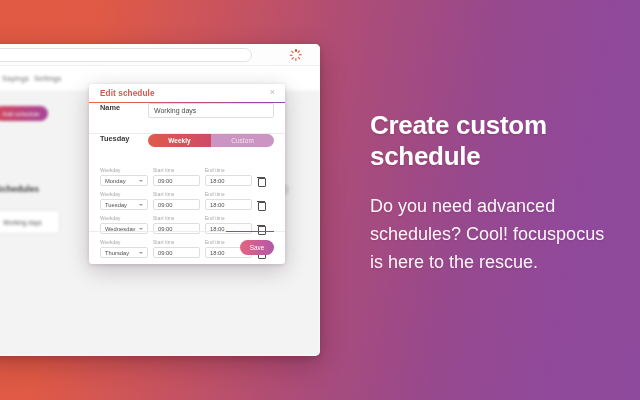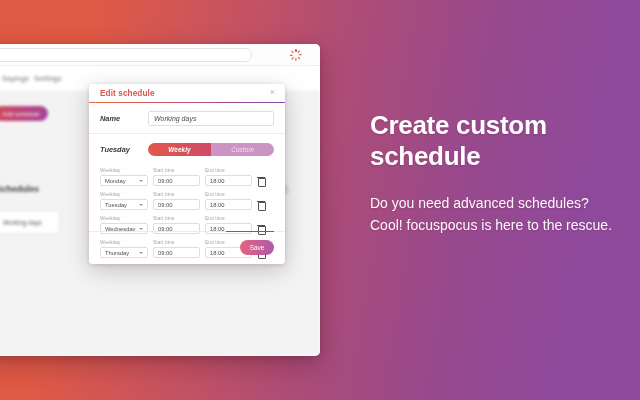--- a/index.html
+++ b/index.html
@@ -32,21 +32,21 @@
   .promo-title {
     font-size: 26px;
     line-height: 1.18;
     font-weight: bold;
     color: #ffffff;
     letter-spacing: -0.3px;
     text-shadow: 0 1px 2px rgba(90,20,40,0.22);
   }
   .promo-body {
     margin-top: 22px;
-    font-size: 14px;
+    font-size: 18px;
     line-height: 1.55;
     color: #fdf8fb;
     text-shadow: 0 1px 2px rgba(90,20,40,0.18);
   }
 
   
   .browser {
     position: absolute;
     left: -22px; top: 44px;
     width: 342px; height: 312px;
@@ -188,23 +188,22 @@
     background: linear-gradient(90deg, #ee6a3d 0%, #cf5465 40%, #9b4aa0 78%, #8b4aa8 100%);
   }
   .modal-body {
     position: relative;
     padding: 0 11px;
   }
 
   .field-row {
     position: relative;
     display: flex;
-    align-items: center;
+    align-items: flex-start;
     height: 30px;
-    font-style: italic;
   }
   .row-label {
     width: 48px;
     font-size: 7.4px;
     font-weight: bold;
     color: #3a3a3a;
   }
   .name-input {
     flex: 1;
     height: 15px;

